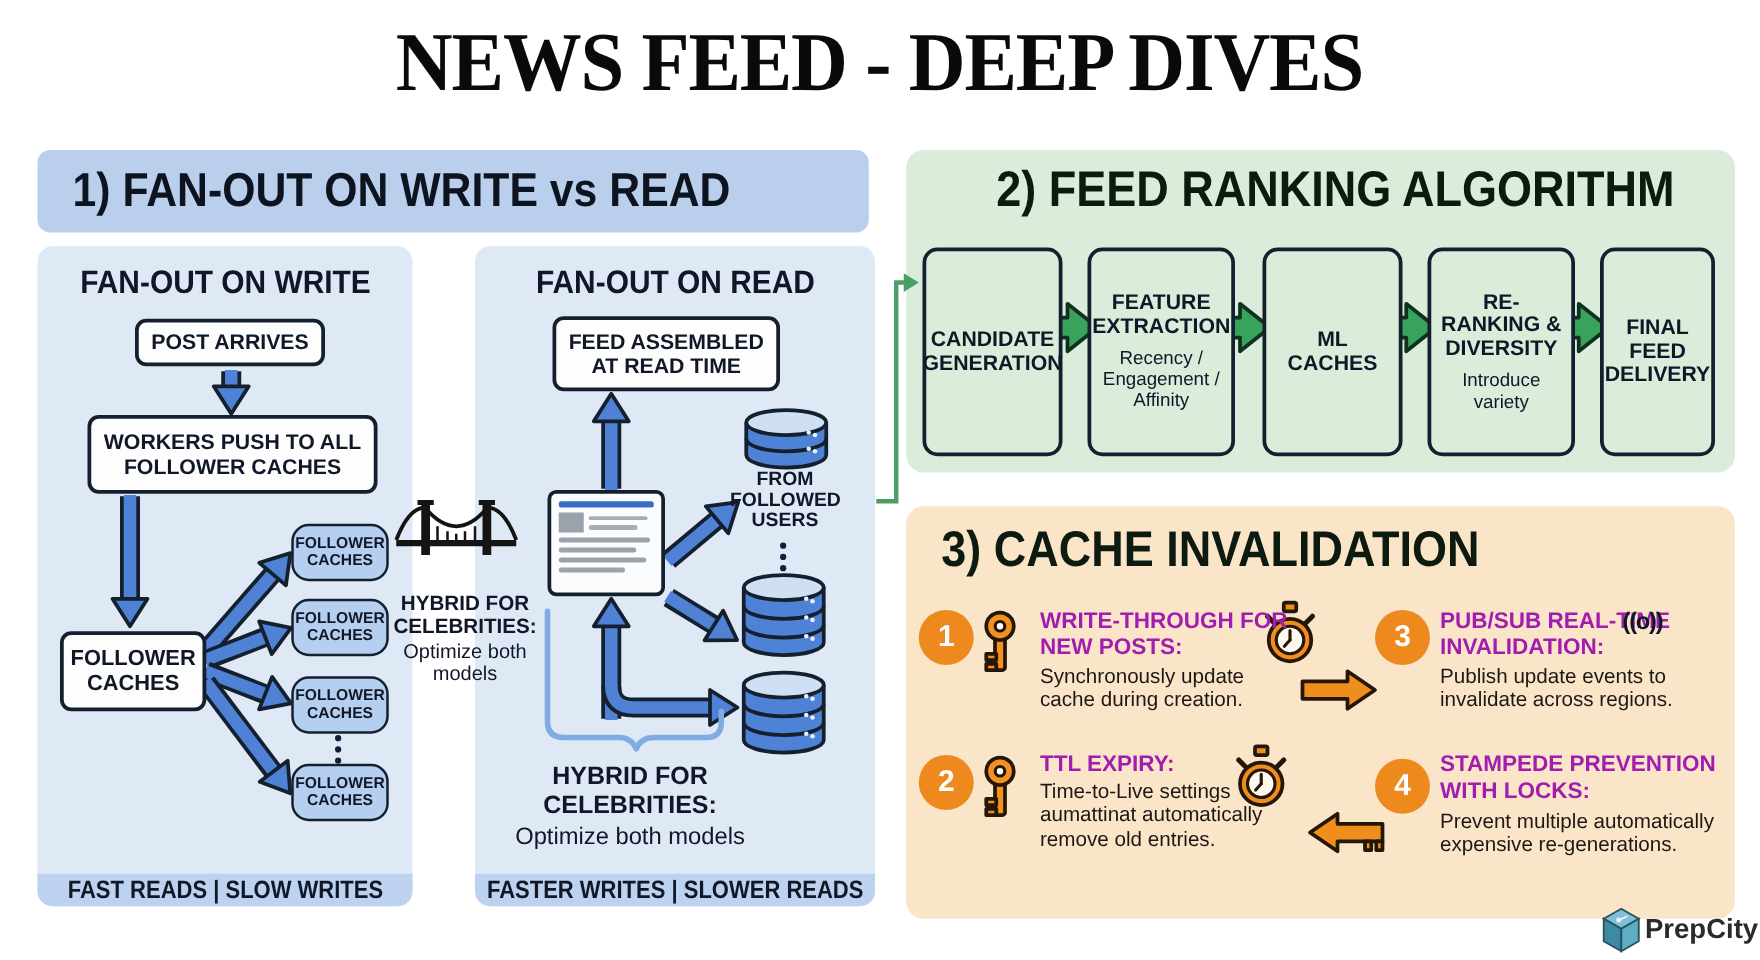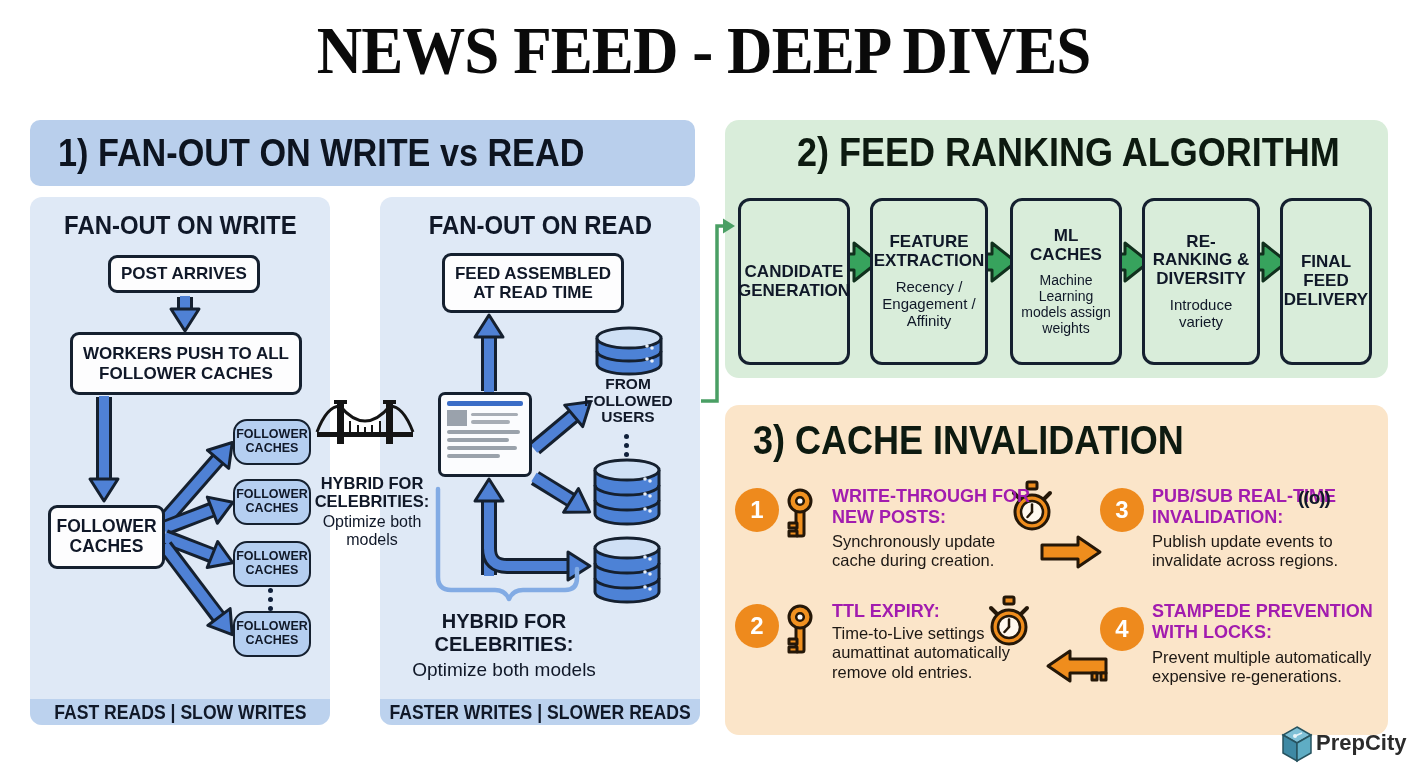--- a/index.html
+++ b/index.html
@@ -373,21 +373,20 @@
 
   <div class="gbox" style="left:738px;width:112px;">
     <div class="gt">CANDIDATE GENERATION</div>
   </div>
   <div class="gbox" style="left:870px;width:118px;">
     <div class="gt">FEATURE EXTRACTION</div>
     <div class="gs">Recency / Engagement / Affinity</div>
   </div>
   <div class="gbox" style="left:1010px;width:112px;">
     <div class="gt">ML CACHES</div>
-    <div class="gs" style="font-size:14px;">Machine Learning models assign weights</div>
   </div>
   <div class="gbox" style="left:1142px;width:118px;">
     <div class="gt">RE-RANKING &amp; DIVERSITY</div>
     <div class="gs">Introduce variety</div>
   </div>
   <div class="gbox" style="left:1280px;width:92px;">
     <div class="gt">FINAL FEED DELIVERY</div>
   </div>
 
   <div class="ncirc" style="left:735px;top:488px;">

